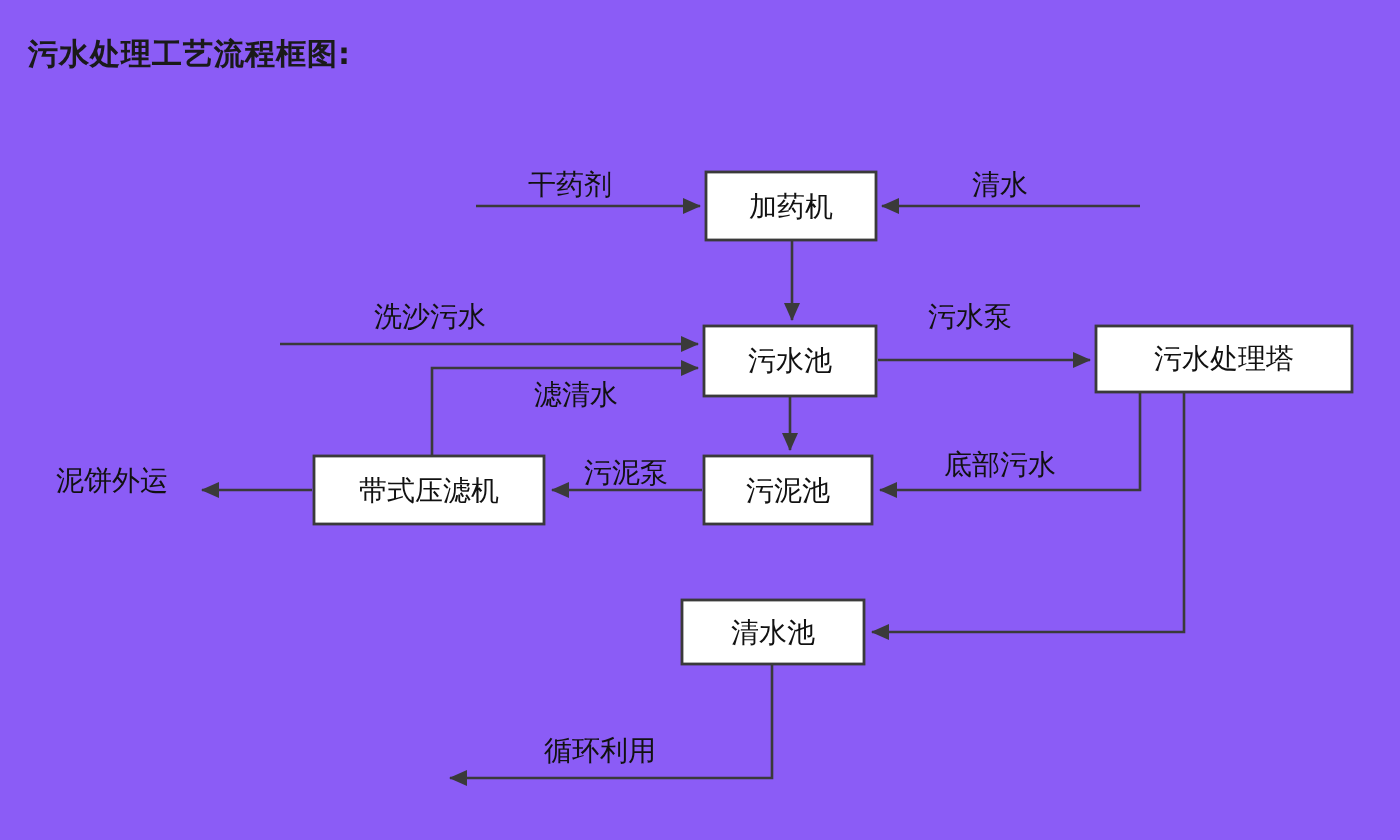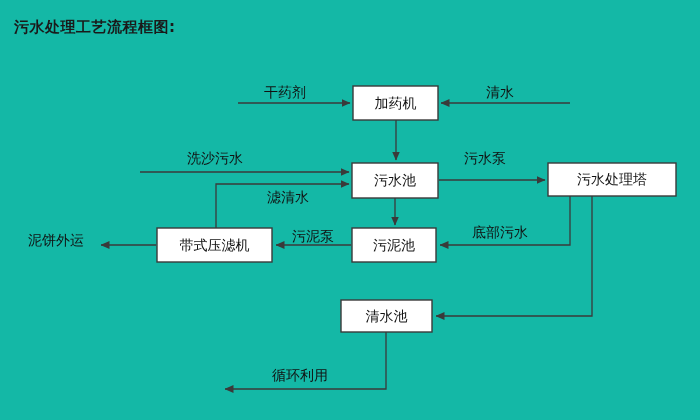--- a/index.html
+++ b/index.html
@@ -4,21 +4,21 @@
 <style>
   html, body {
     margin: 0;
     padding: 0;
     background: #ffffff;
   }
   #page {
     position: relative;
     width: 700px;
     height: 420px;
-    background: #14b8a6;
+    background: #8b5cf6;
     overflow: hidden;
     font-family: "DejaVu Sans", "Liberation Sans", sans-serif;
   }
   #diagram-title {
     position: absolute;
     left: 14px;
     top: 18px;
     font-size: 15px;
     font-weight: bold;
     color: #1a1a1a;

